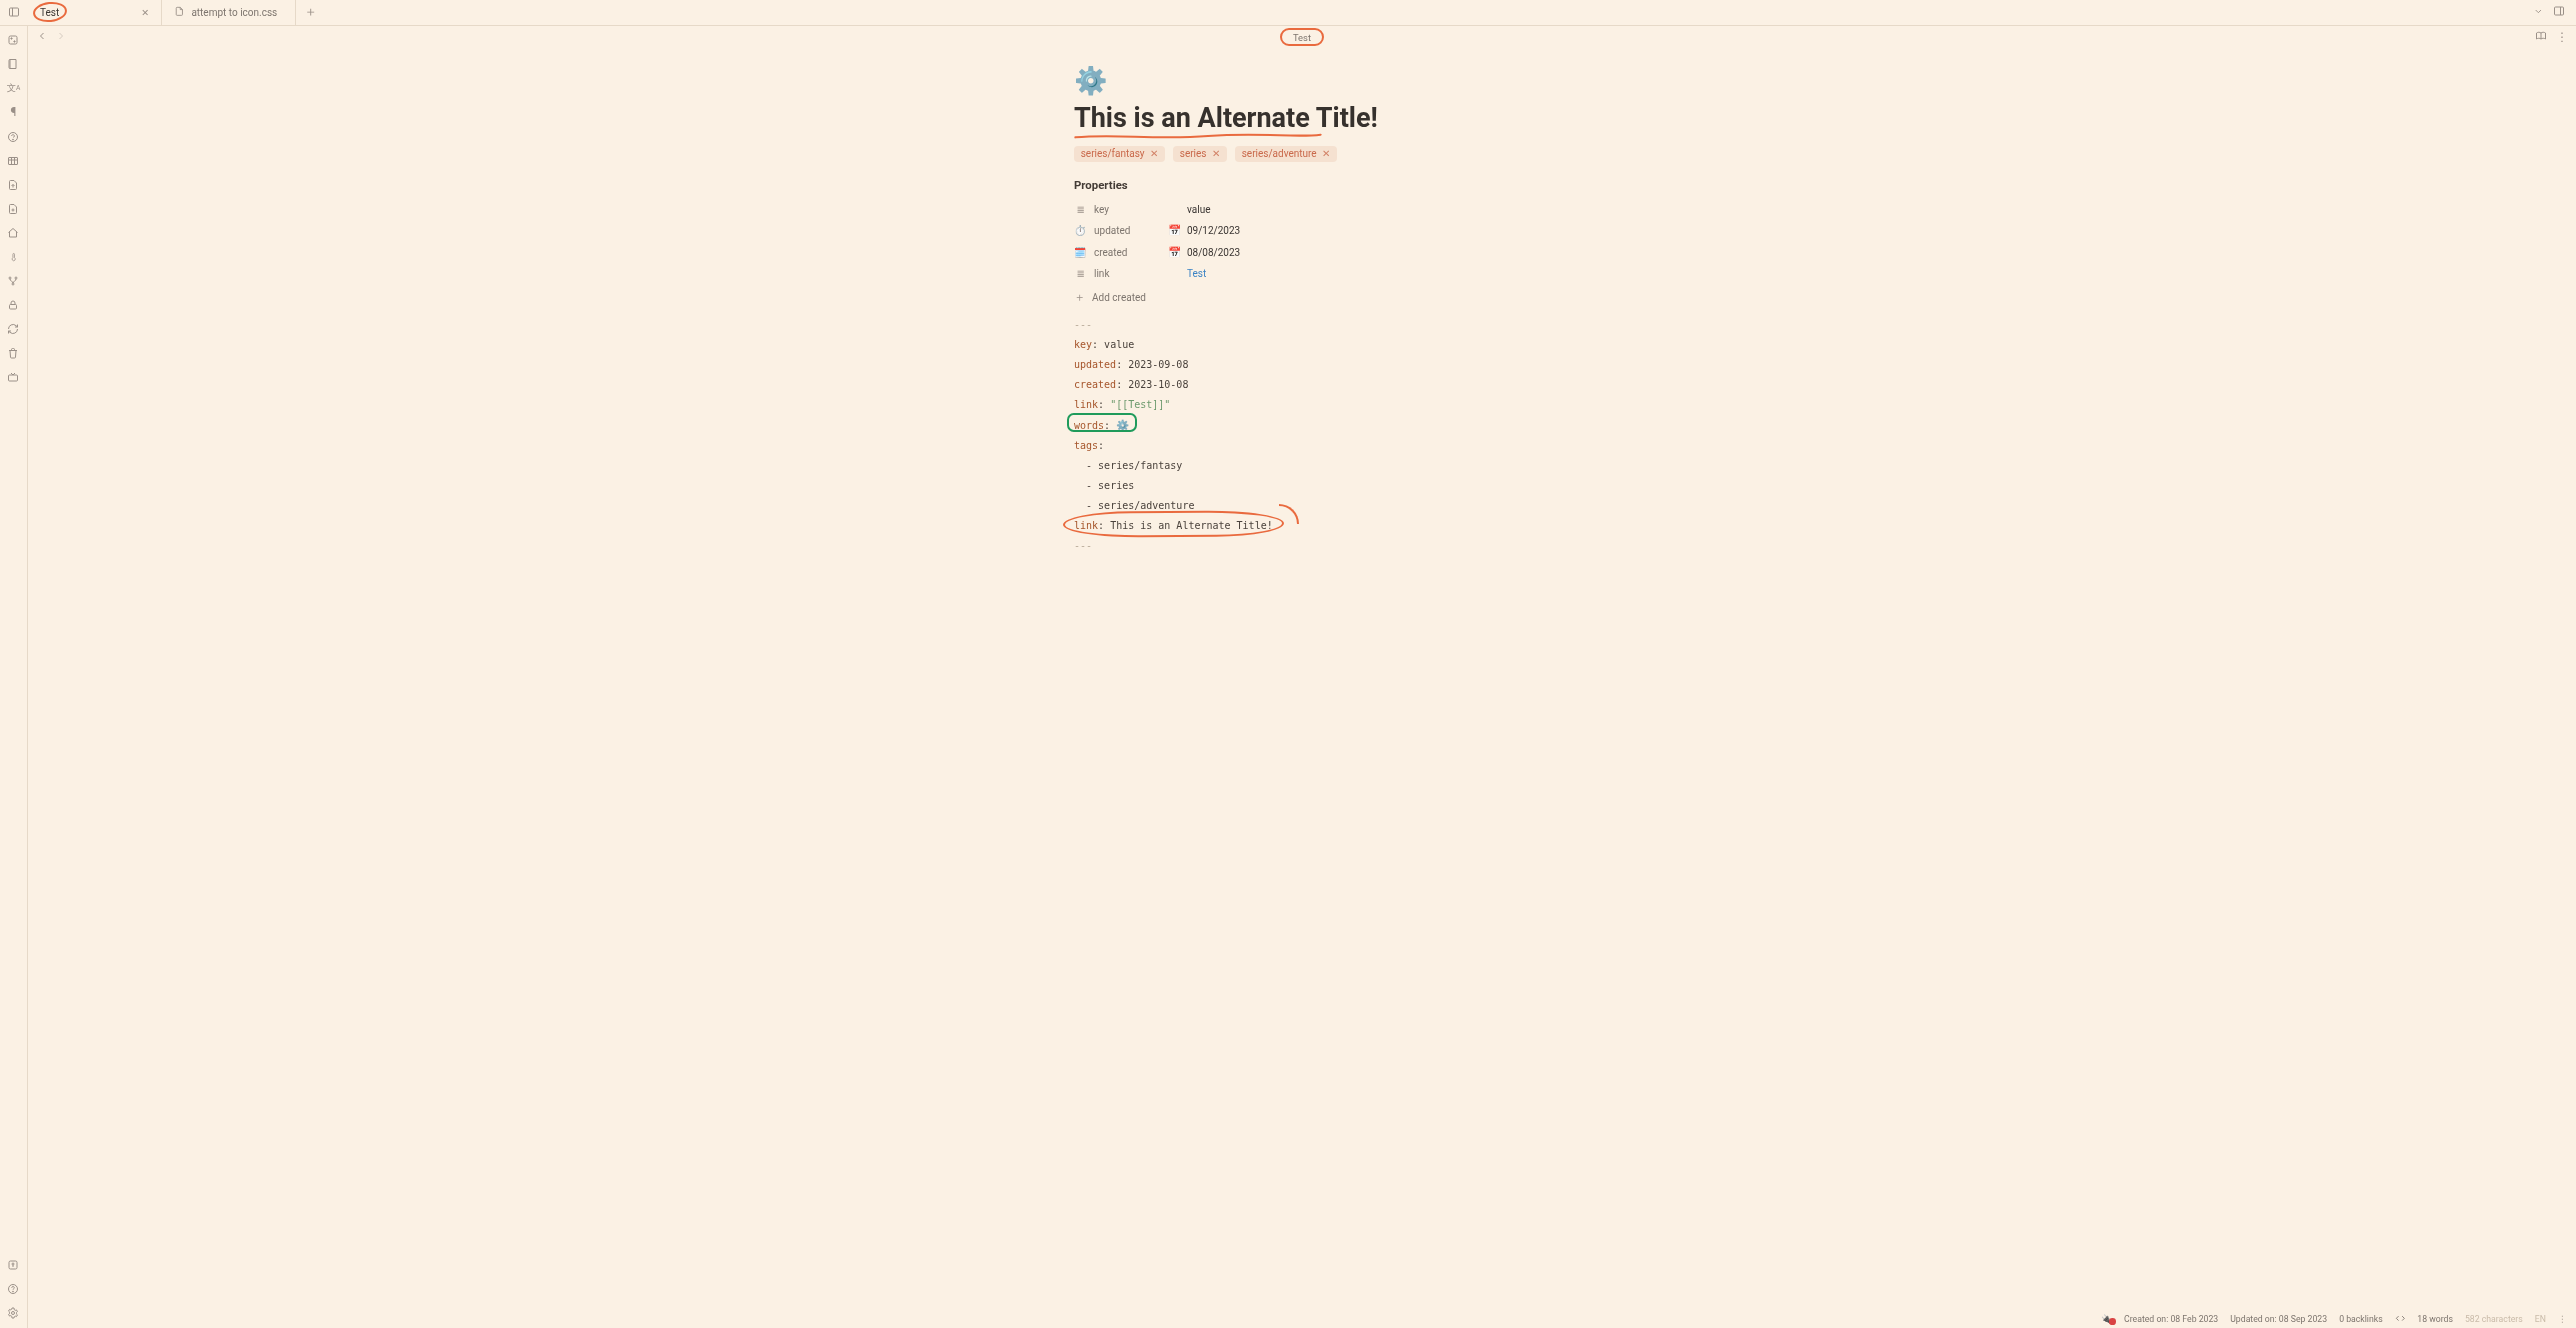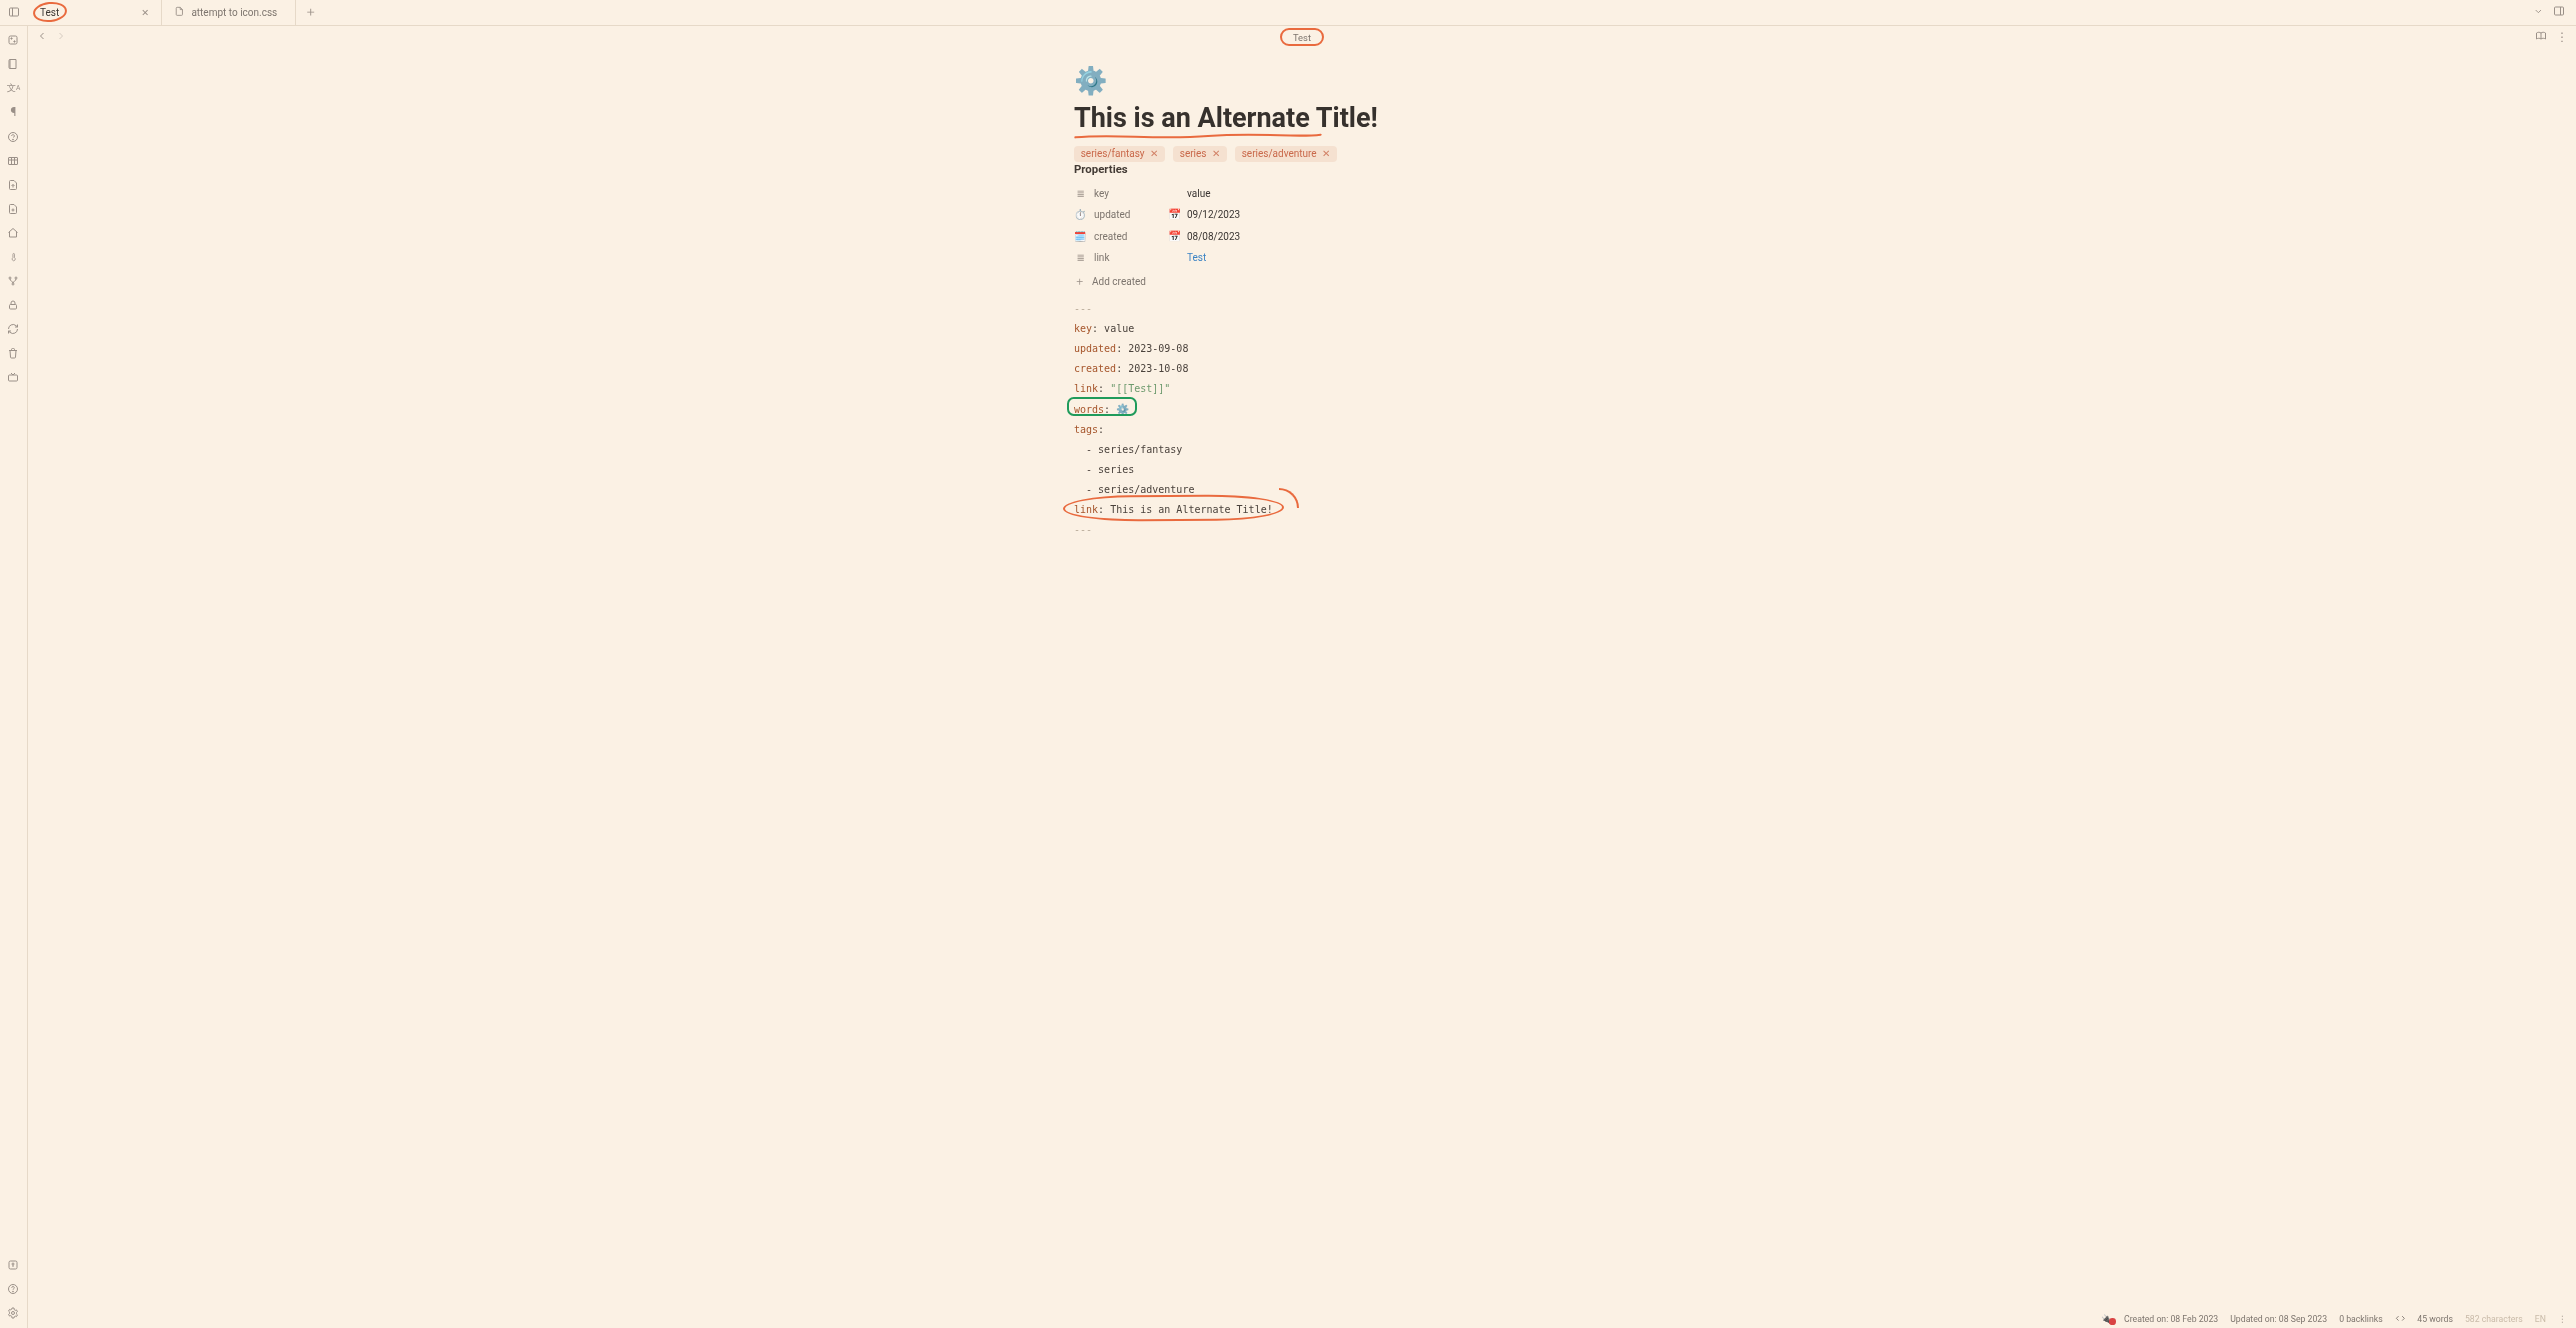--- a/index.html
+++ b/index.html
@@ -107,21 +107,21 @@
   .underline-ann svg { display:block; }
 
   .tagrow { display:flex; gap:8px; margin-top:6.7px; }
   .tag {
     background: var(--tag-bg); color: var(--tag-text);
     border-radius:4px; padding:2.7px 6.7px; font-size:10px;
     display:flex; align-items:center; gap:5.4px;
   }
   .tag .x { color: var(--tag-text); opacity:.8; }
 
-  .props { }
+  .props { margin-top:16px; }
   .props-title { font-weight:700; font-size:11.4px; color:#433b35; margin-bottom:6.7px; }
   .prop-row {
     display:grid;
     grid-template-columns: 20px 74px 19px 1fr;
     align-items:center; height:21.5px;
     color: var(--text-muted);
     font-size:10px;
   }
   .prop-row .ico { width:13.4px; text-align:center; color:var(--icon-muted); }
   .prop-row .val { color: var(--text); }
@@ -450,18 +450,18 @@
   <span class="sb-item plug">🔌<span class="red-dot"></span></span>
   <span class="sb-item">Created on: 08 Feb 2023</span>
   <span class="sb-item">Updated on: 08 Sep 2023</span>
   <span class="sb-item">0 backlinks</span>
   <span class="sb-item">
       <svg width="10.7" height="10.7" viewBox="0 0 24 24" fill="none" stroke="currentColor" stroke-width="2">
         <polyline points="8 7 3 12 8 17"></polyline>
         <polyline points="16 7 21 12 16 17"></polyline>
       </svg>
     </span>
-  <span class="sb-item">45 words</span>
+  <span class="sb-item">18 words</span>
   <span class="sb-item faint">582 characters</span>
   <span class="sb-item faint">EN</span>
   <span class="sb-item more">⋮</span>
 </div>
 
 
 </body></html>

